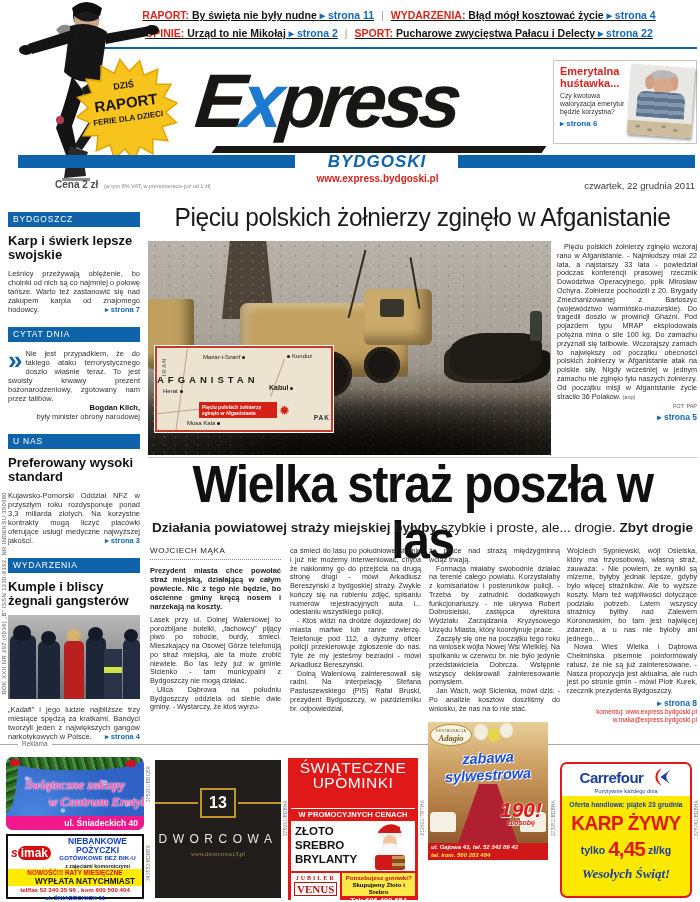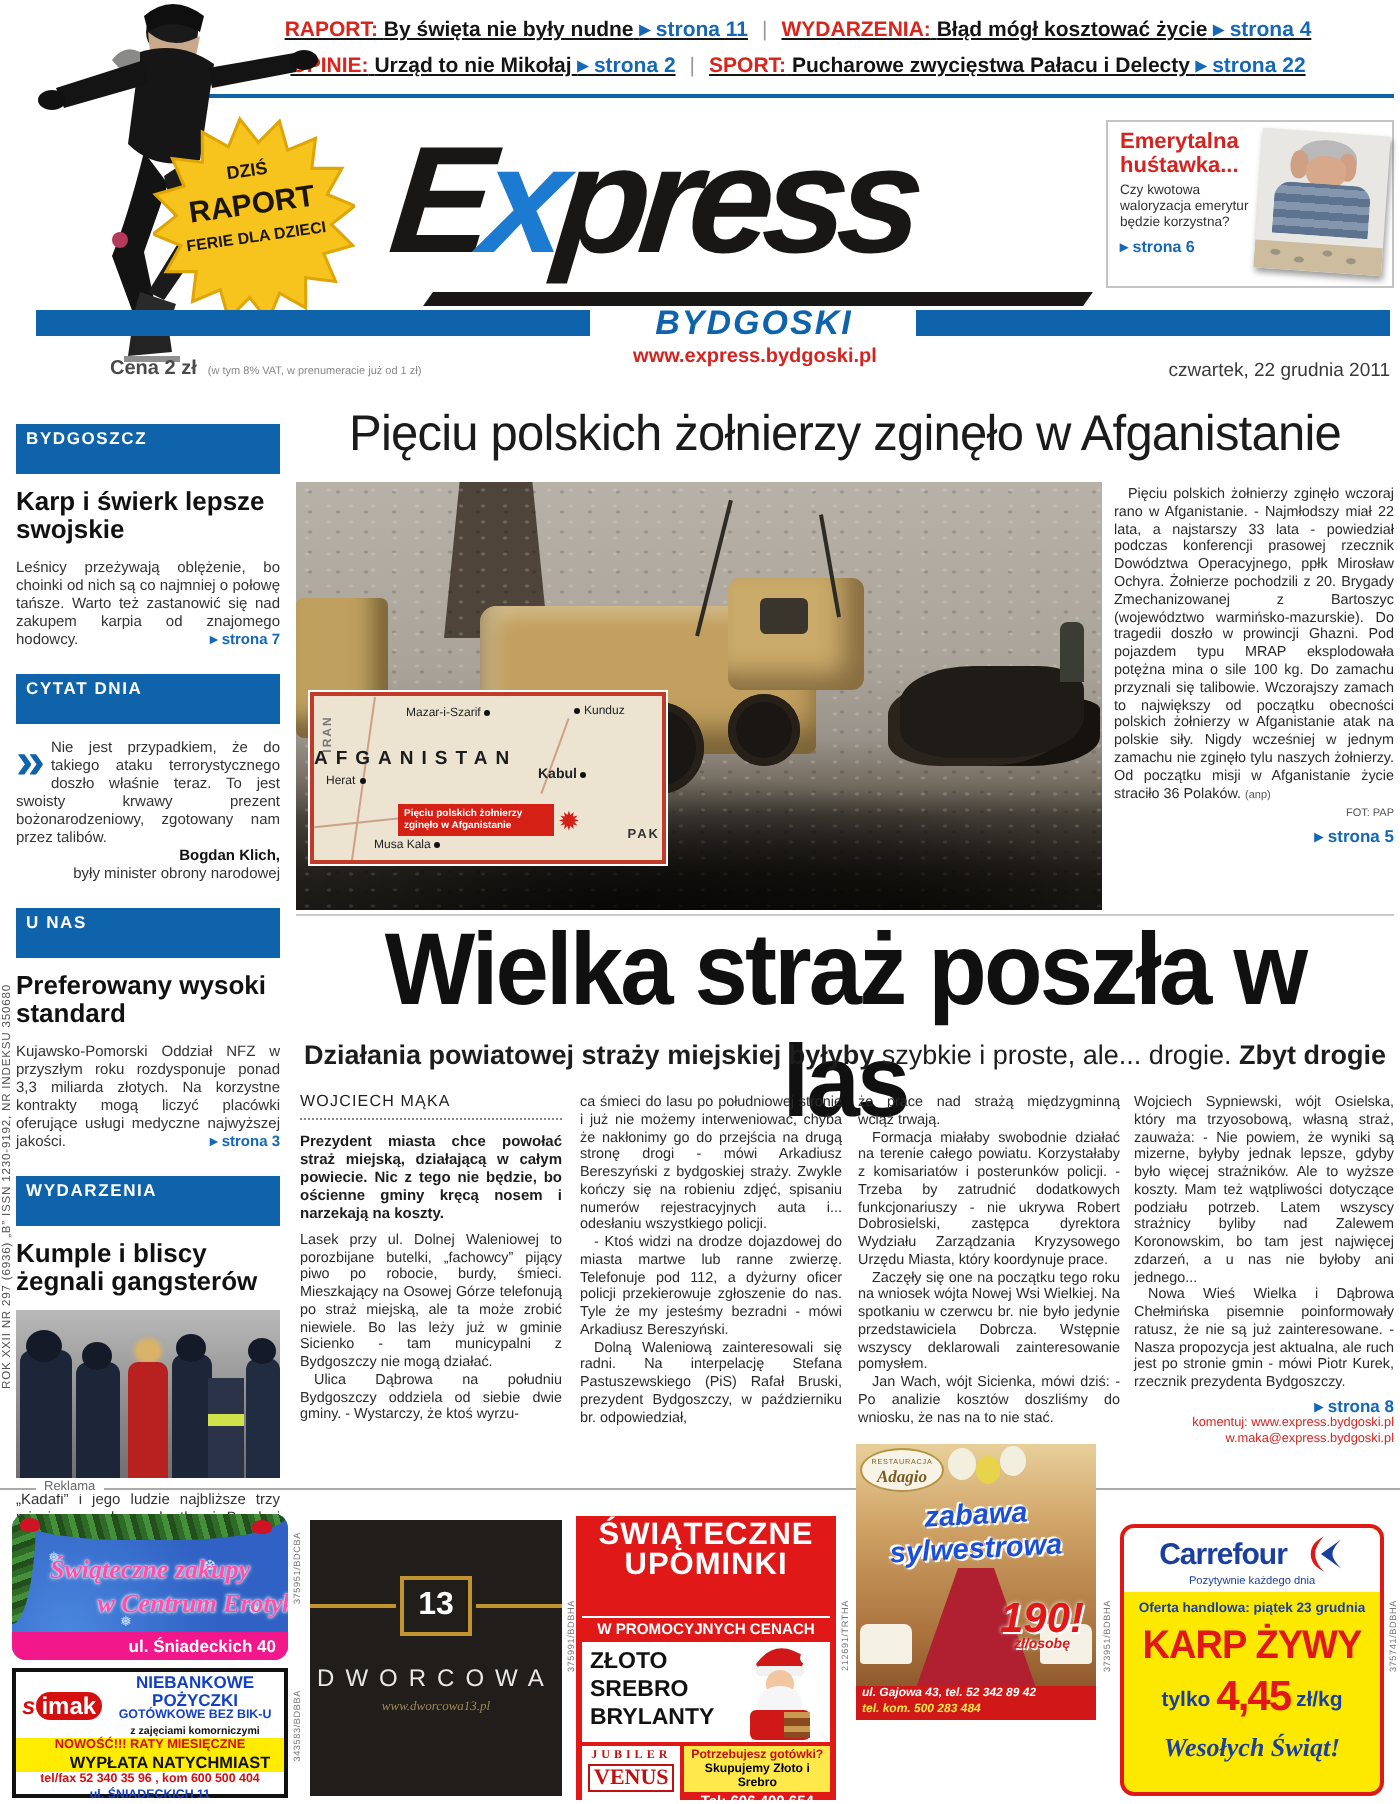--- a/index.html
+++ b/index.html
@@ -87,21 +87,21 @@
   .col { position:absolute; width:131px; font-size:7.2px; line-height:8.75px; text-align:justify; color:#2b2b2b; }
   .col p { text-indent:7px; }
   .col p.noind { text-indent:0; }
   .byline { font-size:8px; letter-spacing:.6px; color:#222; padding-bottom:3px; border-bottom:1px dotted #888; margin-bottom:6px; }
   .lead-par { font-weight:bold; font-size:7.5px; line-height:9px; color:#1d1d1d; margin-bottom:5px; }
   .col .pg { display:block; text-align:right; color:#1568b8; font-weight:bold; font-size:8.5px; margin-top:3px; }
   .col .cm { display:block; text-align:right; color:#d5231f; font-size:6.4px; line-height:8px; }
 
   
   .sidebar { left:8px; top:212px; width:132px; }
-  .shead { background:#0f63ab; color:#fff; font-weight:bold; font-size:8.5px; letter-spacing:.8px; padding:2px 5px 13px; margin-bottom:7px; }
+  .shead { background:#0f63ab; color:#fff; font-weight:normal; font-size:8.5px; letter-spacing:.8px; padding:2px 5px 3px; margin-bottom:7px; }
   .stitle { font-weight:bold; font-size:13px; line-height:14px; color:#111; margin-bottom:7px; }
   .sbody { font-size:7.5px; line-height:9px; text-align:justify; color:#333; margin-bottom:13px; }
   .sbody .pg { float:right; color:#1568b8; font-weight:bold; font-size:7.5px; }
   .quote { font-size:7.5px; line-height:9px; color:#333; text-align:justify; margin-bottom:13px; }
   .qmark { float:left; color:#0f63ab; font-size:26px; line-height:22px; font-weight:bold; margin-right:3px; }
   .qauth { display:block; text-align:right; font-weight:bold; color:#111; }
   .qrole { display:block; text-align:right; }
   .spolice { position:relative; width:132px; height:84px; background:linear-gradient(180deg,#b9b9b9,#8a8a8a 60%,#6f6f6f); margin-bottom:6px; overflow:hidden; }
   .cop { position:absolute; background:#1d2638; border-radius:6px 6px 0 0; }
   .cop-h { position:absolute; background:#141a28; border-radius:50%; }
@@ -139,21 +139,21 @@
   .poz-addr { color:#1440c8; font-size:6.2px; line-height:7px; }
 
   .ad-dwo { left:155px; top:760px; width:126px; height:138px; background:#201d1a; color:#fff; }
   .dwo-row { position:absolute; left:0; right:0; top:28px; display:flex; align-items:center; }
   .dwo-line { flex:1; height:2px; background:#c3942e; }
   .dwo-box { width:36px; height:30px; border:2px solid #c3942e; display:flex; align-items:center; justify-content:center; font-weight:bold; font-size:16px; margin:0 2px; }
   .dwo-name { position:absolute; left:0; right:0; top:72px; text-align:center; font-size:12px; letter-spacing:5.5px; color:#e8e8e8; }
   .dwo-url { position:absolute; left:0; right:0; top:90px; text-align:center; font-style:italic; font-size:6.5px; color:#9b8a5a; font-family:"Liberation Serif", serif; }
 
   .ad-ven { left:288px; top:758px; width:130px; height:142px; background:#e01818; padding:2px 3px; text-align:center; }
-  .ven-h { color:#fff; font-weight:bold; font-size:15.5px; line-height:15px; letter-spacing:.5px; }
+  .ven-h { color:#fff; font-weight:normal; font-size:15.5px; line-height:15px; letter-spacing:.5px; }
   .ven-sub { border-top:1.5px solid #fff; margin-top:18px; color:#fff; font-weight:bold; font-size:7.6px; line-height:11px; }
   .ven-white { position:relative; background:#fff; height:50px; margin-top:1px; text-align:left; padding:3px 0 0 4px; }
   .ven-gold { font-weight:bold; font-size:11.5px; line-height:14px; color:#111; }
   .ven-santa { position:absolute; right:2px; top:0px; }
   .ven-row { display:flex; margin-top:2px; gap:2px; }
   .ven-jub { background:#fff; border:1px solid #fff; padding:1px 2px; font-family:"Liberation Serif", serif; color:#c01010; }
   .ven-jub .j1 { font-size:6px; letter-spacing:2px; font-weight:bold; }
   .ven-jub .j2 { font-size:11px; font-weight:bold; border:1.5px solid #c01010; padding:0 2px; margin-top:1px; }
   .ven-right { flex:1; }
   .ven-yellow { background:#ffe84a; font-weight:bold; font-size:6.1px; line-height:7px; padding:1px; }

